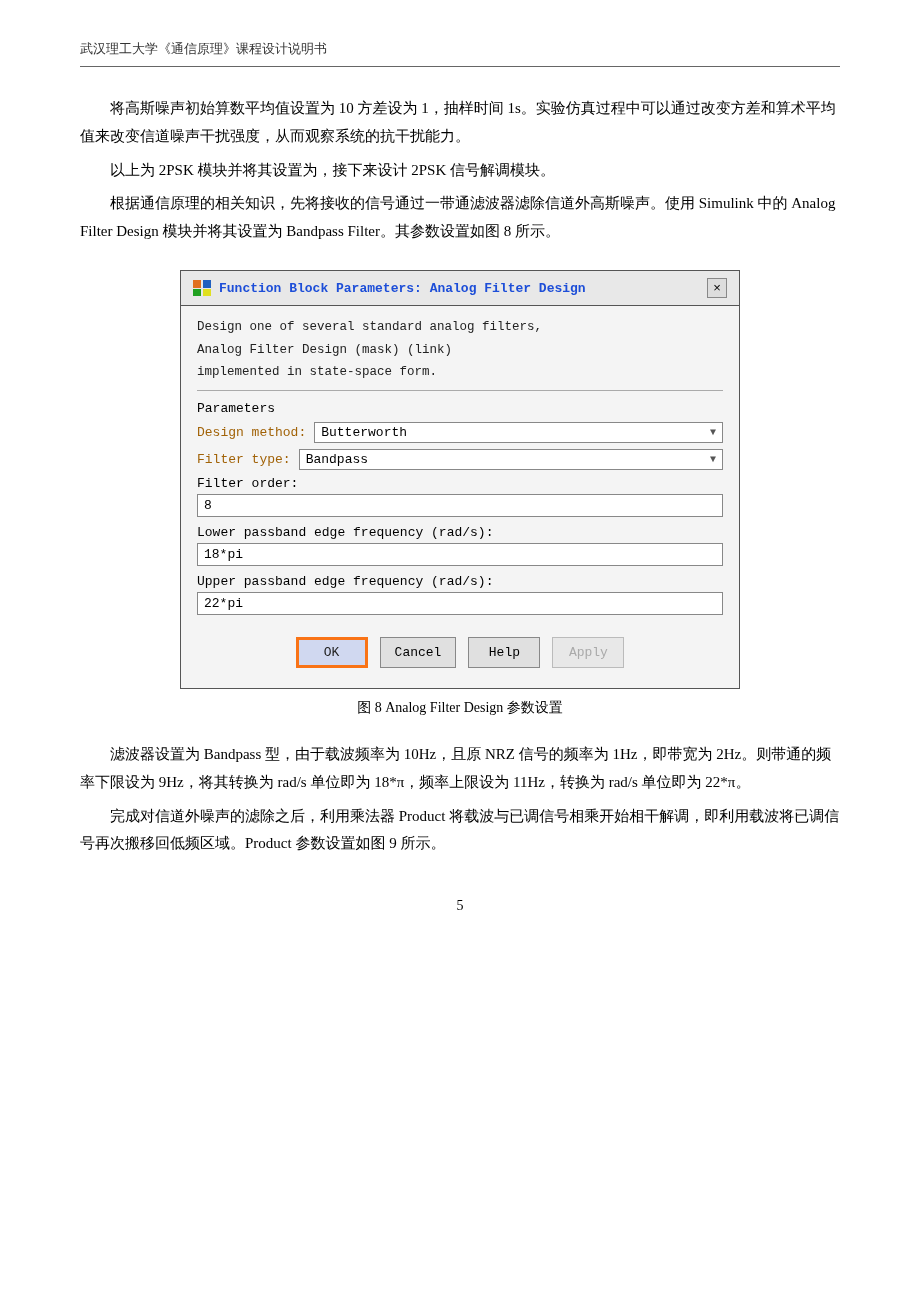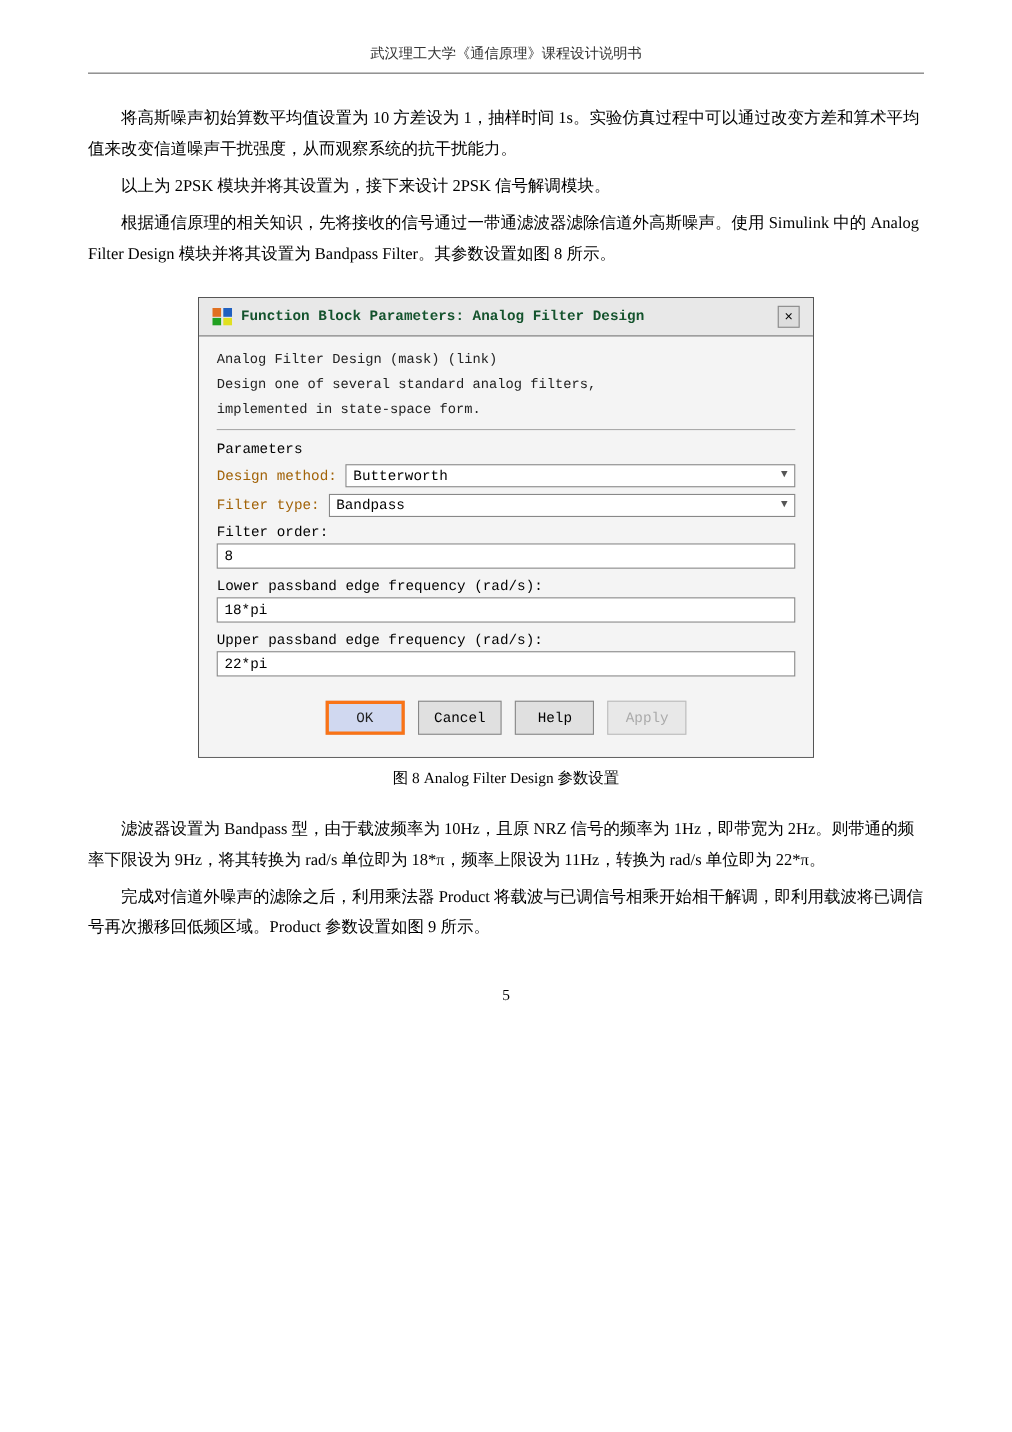--- a/index.html
+++ b/index.html
@@ -15,21 +15,21 @@
 
     .page {
       width: 920px;
       min-height: 1302px;
       background: #fff;
       padding: 40px 80px 60px 80px;
       position: relative;
     }
 
     .header-line {
-      text-align: center;
+      text-align: left;
       font-size: 13px;
       color: #333;
       border-bottom: 1px solid #666;
       padding-bottom: 8px;
       margin-bottom: 28px;
       font-family: "SimSun", serif;
     }
 
     .paragraph {
       text-indent: 2em;
@@ -60,23 +60,23 @@
       padding: 7px 12px;
       display: flex;
       align-items: center;
       justify-content: space-between;
     }
 
     .dialog-title-text {
       font-family: "Courier New", monospace;
       font-size: 13px;
       font-weight: bold;
-      color: #14532d;
-      display: flex;
-      align-items: center;
+      color: #1d4ed8;
+      display: flex;
+      align-items: flex-end;
       gap: 8px;
     }
 
     .dialog-close-btn {
       width: 20px;
       height: 20px;
       border: 1px solid #888;
       background: #ddd;
       cursor: pointer;
       display: flex;
@@ -246,24 +246,24 @@
           </svg>
           <span>Function Block Parameters: Analog Filter Design</span>
         </div>
         <div class="dialog-close-btn">
           <span>×</span>
         </div>
       </div>
 
       <div class="dialog-body">
         <div class="dialog-description">
+          <span>Design one of several standard analog filters,</span>
+        </div>
+        <div class="dialog-description">
           <span>Analog Filter Design (mask) (link)</span>
-        </div>
-        <div class="dialog-description">
-          <span>Design one of several standard analog filters,</span>
         </div>
         <div class="dialog-description">
           <span>implemented in state-space form.</span>
         </div>
 
         <hr class="dialog-divider">
 
         <div class="dialog-section-title">Parameters</div>
 
         <div class="dialog-field-row">

